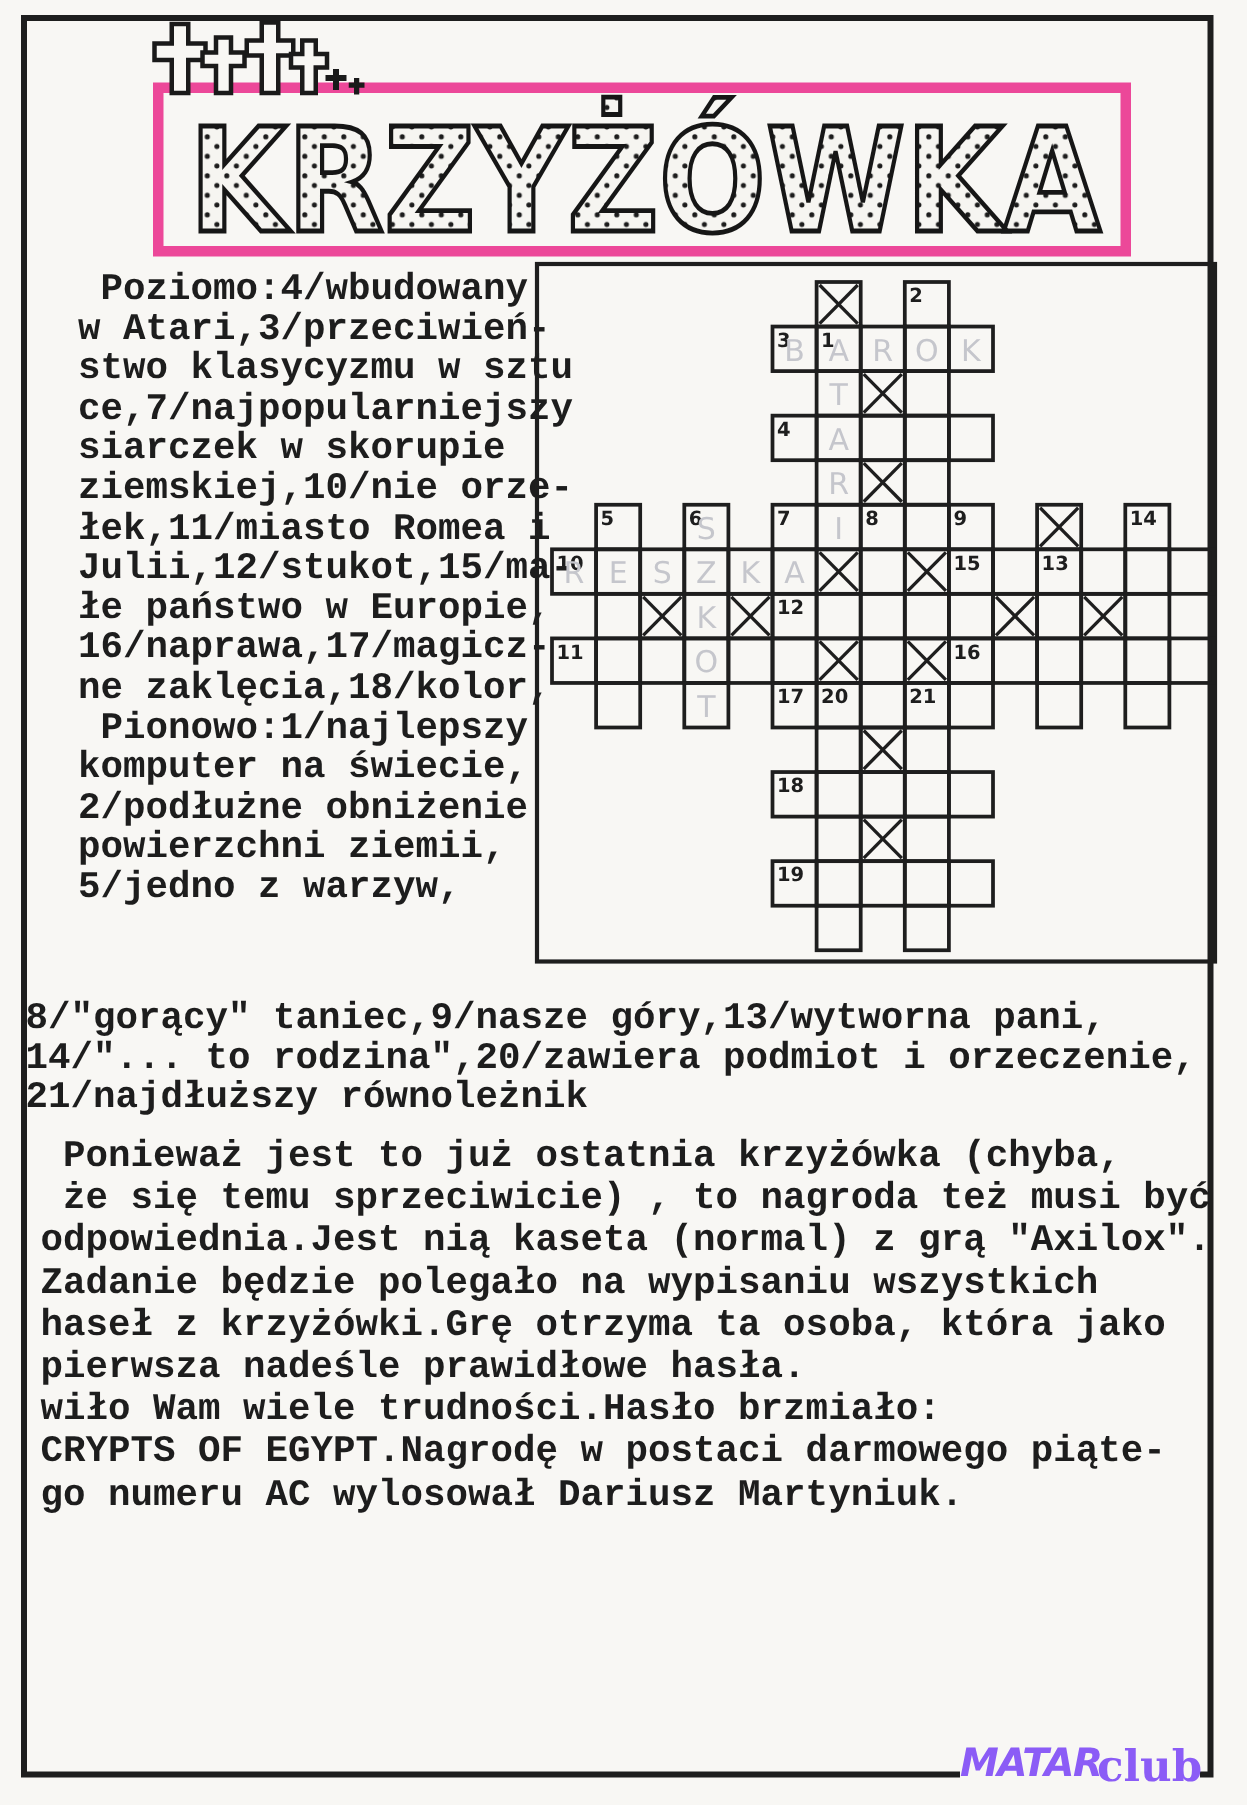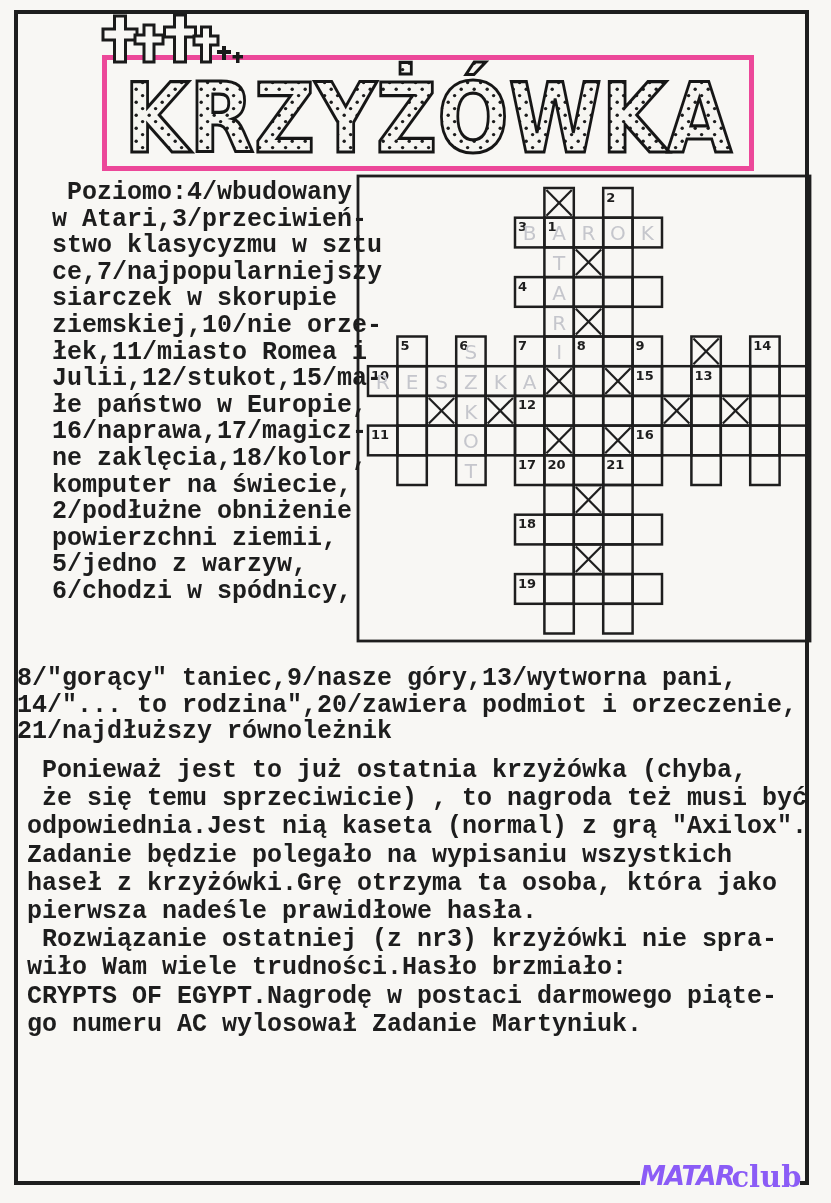--- a/index.html
+++ b/index.html
@@ -1,20 +1,20 @@
 <!DOCTYPE html>
 <html><head>
 <meta charset="utf-8">
 <style>
   html,body{margin:0;padding:0;}
   body{width:831px;height:1203px;position:relative;background:#f8f7f4;overflow:hidden;
        font-family:"Liberation Mono", monospace;}
   .abs{position:absolute;}
   .page-border{left:14px;top:10px;width:795px;height:1175px;border:4px solid #1e1e1e;box-sizing:border-box;}
-  .banner{left:102px;top:55px;width:652px;height:116px;border:5px solid #ec4899;box-sizing:border-box;}
+  .banner{left:102px;top:55px;width:652px;height:116px;border:7px solid #ec4899;box-sizing:border-box;}
   .crosses{left:96px;top:10px;width:170px;height:54px;}
   .clues-left{left:20px;top:180px;width:340px;margin-left:32px;}
   .clue-line{font-size:25px;line-height:26.6px;font-weight:bold;color:#1d1d1d;white-space:pre;}
   .clues-full{left:17px;top:666px;width:800px;}
   .paras{left:11px;top:757px;width:800px;margin-left:16px;}
   .para-line{font-size:25px;line-height:28.2px;font-weight:bold;color:#1d1d1d;white-space:pre;}
   .grid-panel{left:350px;top:170px;width:470px;height:480px;}
   .logo{left:640px;top:1146px;width:160px;height:50px;background:#f8f7f4;
         display:flex;align-items:flex-end;color:#8b5cf6;}
   .logo-main{font-family:"DejaVu Sans", sans-serif;font-weight:bold;font-style:italic;
@@ -62,47 +62,46 @@
       <div class="clue-line">w Atari,3/przeciwień-</div>
       <div class="clue-line">stwo klasycyzmu w sztu</div>
       <div class="clue-line">ce,7/najpopularniejszy</div>
       <div class="clue-line">siarczek w skorupie</div>
       <div class="clue-line">ziemskiej,10/nie orze-</div>
       <div class="clue-line">łek,11/miasto Romea i</div>
       <div class="clue-line">Julii,12/stukot,15/ma-</div>
       <div class="clue-line">łe państwo w Europie,</div>
       <div class="clue-line">16/naprawa,17/magicz-</div>
       <div class="clue-line">ne zaklęcia,18/kolor,</div>
+      <div class="clue-line"> Pionowo:1/najlepszy</div>
       <div class="clue-line">komputer na świecie,</div>
       <div class="clue-line">2/podłużne obniżenie</div>
       <div class="clue-line">powierzchni ziemii,</div>
       <div class="clue-line">5/jedno z warzyw,</div>
-      <div class="clue-line">6/chodzi w spódnicy,</div>
     </div>
 
   <div class="abs clues-full">
       <div class="clue-line">8/"gorący" taniec,9/nasze góry,13/wytworna pani,</div>
       <div class="clue-line">14/"... to rodzina",20/zawiera podmiot i orzeczenie,</div>
       <div class="clue-line">21/najdłuższy równoleżnik</div>
     </div>
 
   <div class="abs paras">
       <div>
         <div class="para-line"> Ponieważ jest to już ostatnia krzyżówka (chyba,</div>
         <div class="para-line"> że się temu sprzeciwicie) , to nagroda też musi być</div>
         <div class="para-line">odpowiednia.Jest nią kaseta (normal) z grą "Axilox".</div>
         <div class="para-line">Zadanie będzie polegało na wypisaniu wszystkich</div>
         <div class="para-line">haseł z krzyżówki.Grę otrzyma ta osoba, która jako</div>
         <div class="para-line">pierwsza nadeśle prawidłowe hasła.</div>
       </div>
       <div>
-        <div class="para-line"> Rozwiązanie ostatniej (z nr3) krzyżówki nie spra-</div>
         <div class="para-line">wiło Wam wiele trudności.Hasło brzmiało:</div>
         <div class="para-line">CRYPTS OF EGYPT.Nagrodę w postaci darmowego piąte-</div>
-        <div class="para-line">go numeru AC wylosował Zadanie Martyniuk.</div>
+        <div class="para-line">go numeru AC wylosował Dariusz Martyniuk.</div>
       </div>
     </div>
 
   <div class="abs grid-panel">
     <svg width="470" height="480" viewBox="0 0 470 480">
         <rect x="8" y="6" width="452" height="465" fill="none" stroke="#1e1e1e" stroke-width="2.8"></rect>
         <rect x="194.39999999999998" y="18" width="29.4" height="29.7" fill="none" stroke="#1e1e1e" stroke-width="2.5"></rect>
         <line x1="196.39999999999998" y1="20" x2="221.79999999999998" y2="45.7" stroke="#1e1e1e" stroke-width="2.2"></line>
         <line x1="221.79999999999998" y1="20" x2="196.39999999999998" y2="45.7" stroke="#1e1e1e" stroke-width="2.2"></line>
         <rect x="253.2" y="18" width="29.4" height="29.7" fill="none" stroke="#1e1e1e" stroke-width="2.5"></rect>

